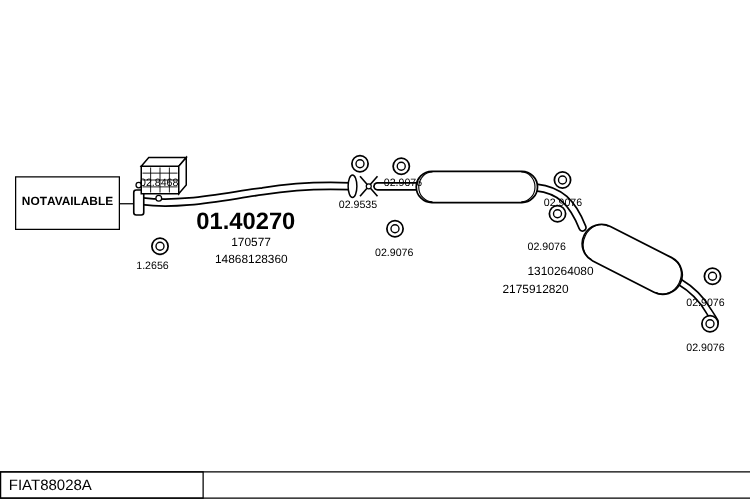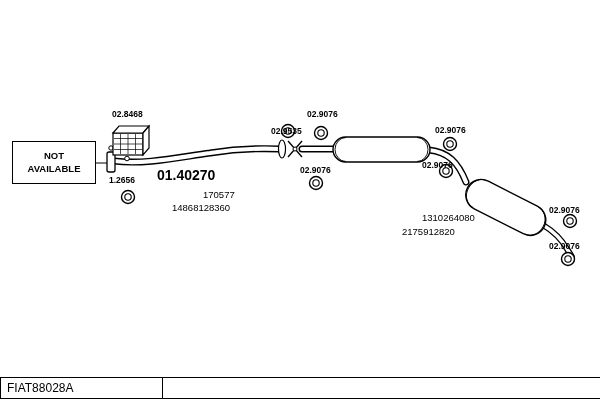--- a/index.html
+++ b/index.html
@@ -10,27 +10,27 @@
   svg{position:absolute;left:0;top:0;}
   .po {fill:none;stroke:#000;stroke-width:7;stroke-linecap:round;}
   .pi {fill:none;stroke:#fff;stroke-width:4.2;stroke-linecap:round;}
   .po2{fill:none;stroke:#000;stroke-width:6;stroke-linecap:round;}
   .pi2{fill:none;stroke:#fff;stroke-width:3.4;stroke-linecap:round;}
   .ln {stroke:#000;fill:none;}
   .fillw{fill:#fff;stroke:#000;}
   .ring-o{fill:#fff;stroke:#000;stroke-width:1.4;}
   .ring-i{fill:#fff;stroke:#000;stroke-width:1.1;}
   .hatch{stroke:#000;stroke-width:0.7;}
-  .lbl{position:absolute;font-size:8.5px;font-weight:700;white-space:nowrap;}
-  .big{position:absolute;font-size:14px;font-weight:700;white-space:nowrap;}
+  .lbl{position:absolute;font-size:8.5px;font-weight:400;white-space:nowrap;margin-top:32px;}
+  .big{position:absolute;font-size:19px;font-weight:700;white-space:nowrap;}
   .ref{position:absolute;font-size:9.5px;font-weight:400;white-space:nowrap;}
   .na-box{
     position:absolute;left:12px;top:141px;width:84px;height:43px;
     border:1.6px solid #000;box-sizing:border-box;
-    display:flex;flex-direction:column;align-items:center;justify-content:center;
+    display:flex;flex-direction:row;align-items:center;justify-content:center;
     font-size:9.5px;font-weight:700;line-height:1.35;text-align:center;
   }
   .footer-strip{
     position:absolute;left:0;top:377px;width:600px;height:22px;
     border-top:1.2px solid #000;border-bottom:1.2px solid #000;box-sizing:border-box;
   }
   .footer-box{
     position:absolute;left:0;top:377px;width:163px;height:22px;
     border:1.2px solid #000;box-sizing:border-box;
     display:flex;align-items:center;padding-left:6px;
@@ -138,21 +138,21 @@
     </g>
   </svg>
 
   <div class="na-box">
     <span>NOT</span>
     <span>AVAILABLE</span>
   </div>
 
   <div class="big" style="left:157px;top:167px">01.40270</div>
 
-  <div class="ref" style="left:203px;top:189px">170577</div>
+  <div class="ref" style="left:185px;top:189px">170577</div>
   <div class="ref" style="left:172px;top:202px">14868128360</div>
   <div class="ref" style="left:422px;top:212px">1310264080</div>
   <div class="ref" style="left:402px;top:226px">2175912820</div>
 
   <div class="lbl" style="left:112px;top:109px">02.8468</div>
   <div class="lbl" style="left:109px;top:175px">1.2656</div>
   <div class="lbl" style="left:271px;top:126px">02.9535</div>
   <div class="lbl" style="left:307px;top:109px">02.9076</div>
   <div class="lbl" style="left:435px;top:125px">02.9076</div>
   <div class="lbl" style="left:300px;top:165px">02.9076</div>

